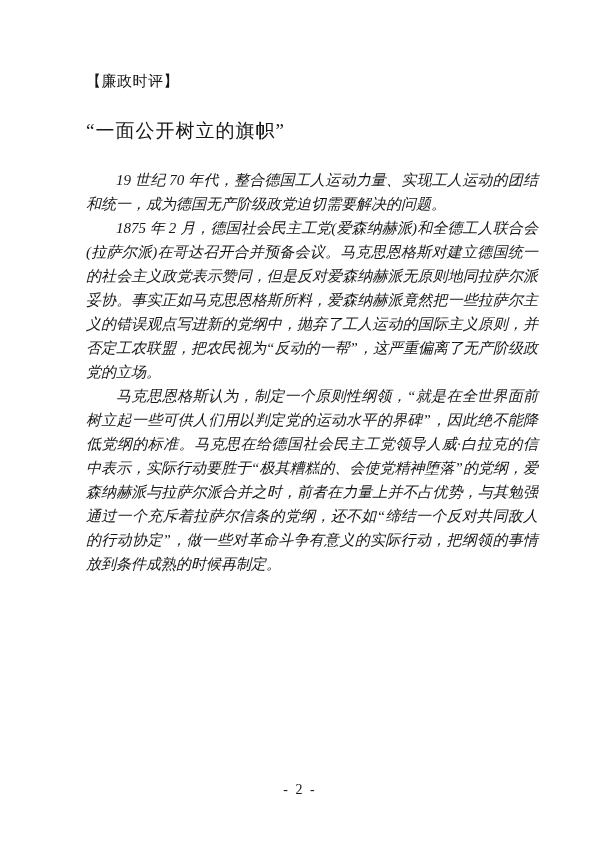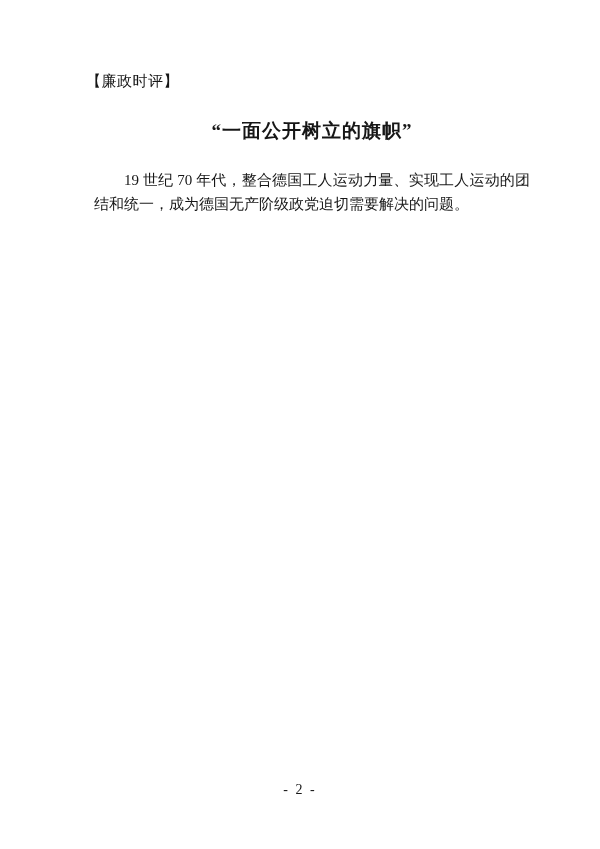--- a/index.html
+++ b/index.html
@@ -21,37 +21,37 @@
   }
   .doc-header {
     font-size: 15px;
     line-height: 18px;
     letter-spacing: 0.5px;
     text-align: left;
   }
   .doc-title {
     margin: 30px 0 0 0;
     font-size: 19px;
-    font-weight: 700;
+    font-weight: 400;
     line-height: 22px;
-    text-align: center;
     letter-spacing: 1px;
   }
   .doc-body {
     margin-top: 26px;
     font-size: 15px;
     line-height: 24px;
     text-align: justify;
     text-justify: inter-ideograph;
   }
   .doc-body p {
-    margin: 8px;
+    margin: 0;
     padding: 0;
     text-indent: 2em;
     word-break: break-all;
+    font-style: italic;
   }
   .doc-footer {
     position: absolute;
     left: 0;
     right: 0;
     top: 781px;
     font-size: 14px;
     line-height: 17px;
     text-align: center;
     letter-spacing: 2px;
@@ -60,16 +60,18 @@
 </head>
 <body>
 
 <div class="page">
   <div class="doc-header">【廉政时评】</div>
 
   <h1 class="doc-title">“一面公开树立的旗帜”</h1>
 
   <div class="doc-body">
     <p>19 世纪 70 年代，整合德国工人运动力量、实现工人运动的团结和统一，成为德国无产阶级政党迫切需要解决的问题。</p>
+    <p>1875 年 2 月，德国社会民主工党(爱森纳赫派)和全德工人联合会(拉萨尔派)在哥达召开合并预备会议。马克思恩格斯对建立德国统一的社会主义政党表示赞同，但是反对爱森纳赫派无原则地同拉萨尔派妥协。事实正如马克思恩格斯所料，爱森纳赫派竟然把一些拉萨尔主义的错误观点写进新的党纲中，抛弃了工人运动的国际主义原则，并否定工农联盟，把农民视为“反动的一帮”，这严重偏离了无产阶级政党的立场。</p>
+    <p>马克思恩格斯认为，制定一个原则性纲领，“就是在全世界面前树立起一些可供人们用以判定党的运动水平的界碑”，因此绝不能降低党纲的标准。马克思在给德国社会民主工党领导人威·白拉克的信中表示，实际行动要胜于“极其糟糕的、会使党精神堕落”的党纲，爱森纳赫派与拉萨尔派合并之时，前者在力量上并不占优势，与其勉强通过一个充斥着拉萨尔信条的党纲，还不如“缔结一个反对共同敌人的行动协定”，做一些对革命斗争有意义的实际行动，把纲领的事情放到条件成熟的时候再制定。</p>
   </div>
 
   <div class="doc-footer">- 2 -</div>
 </div>
 
 </body></html>

